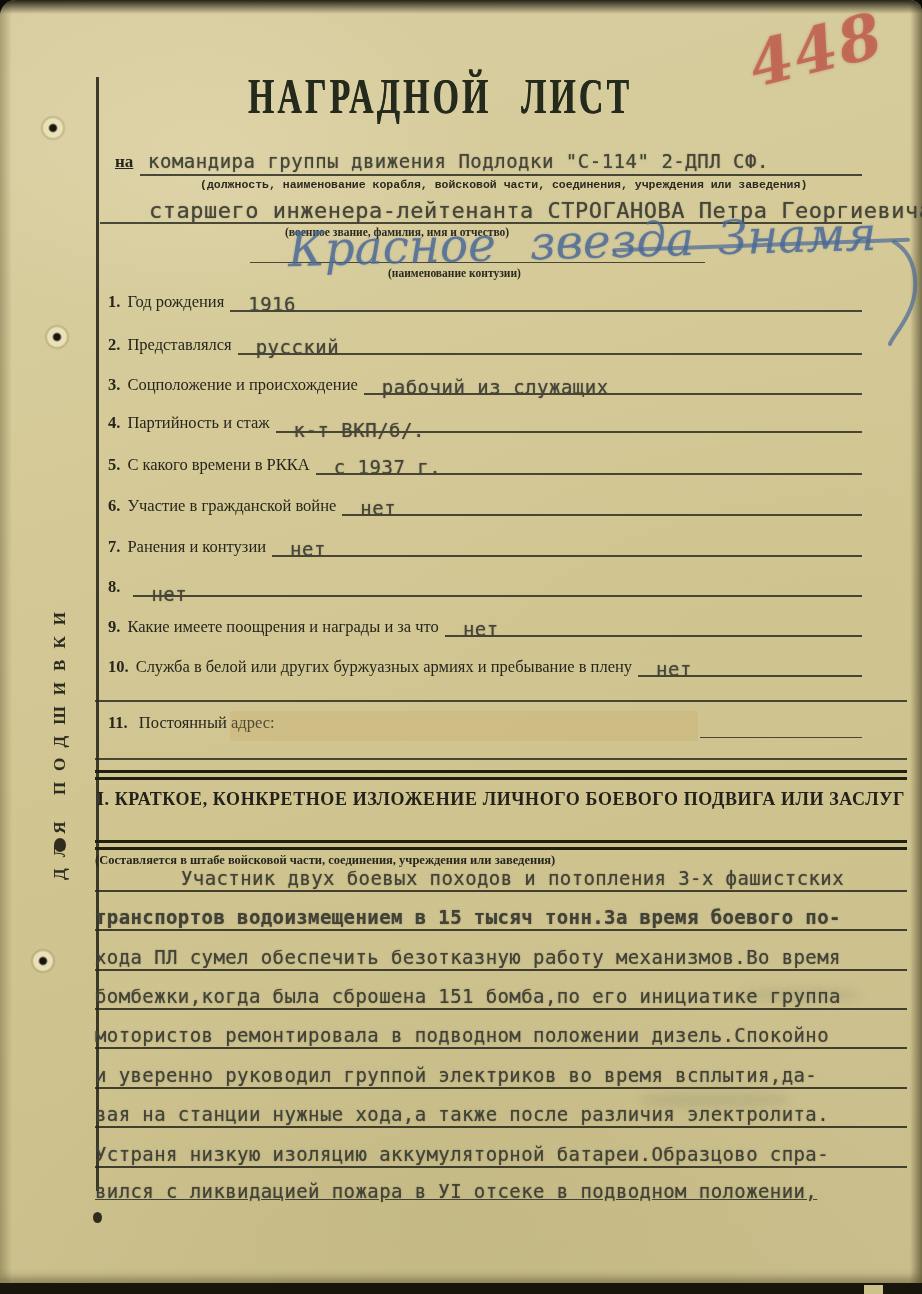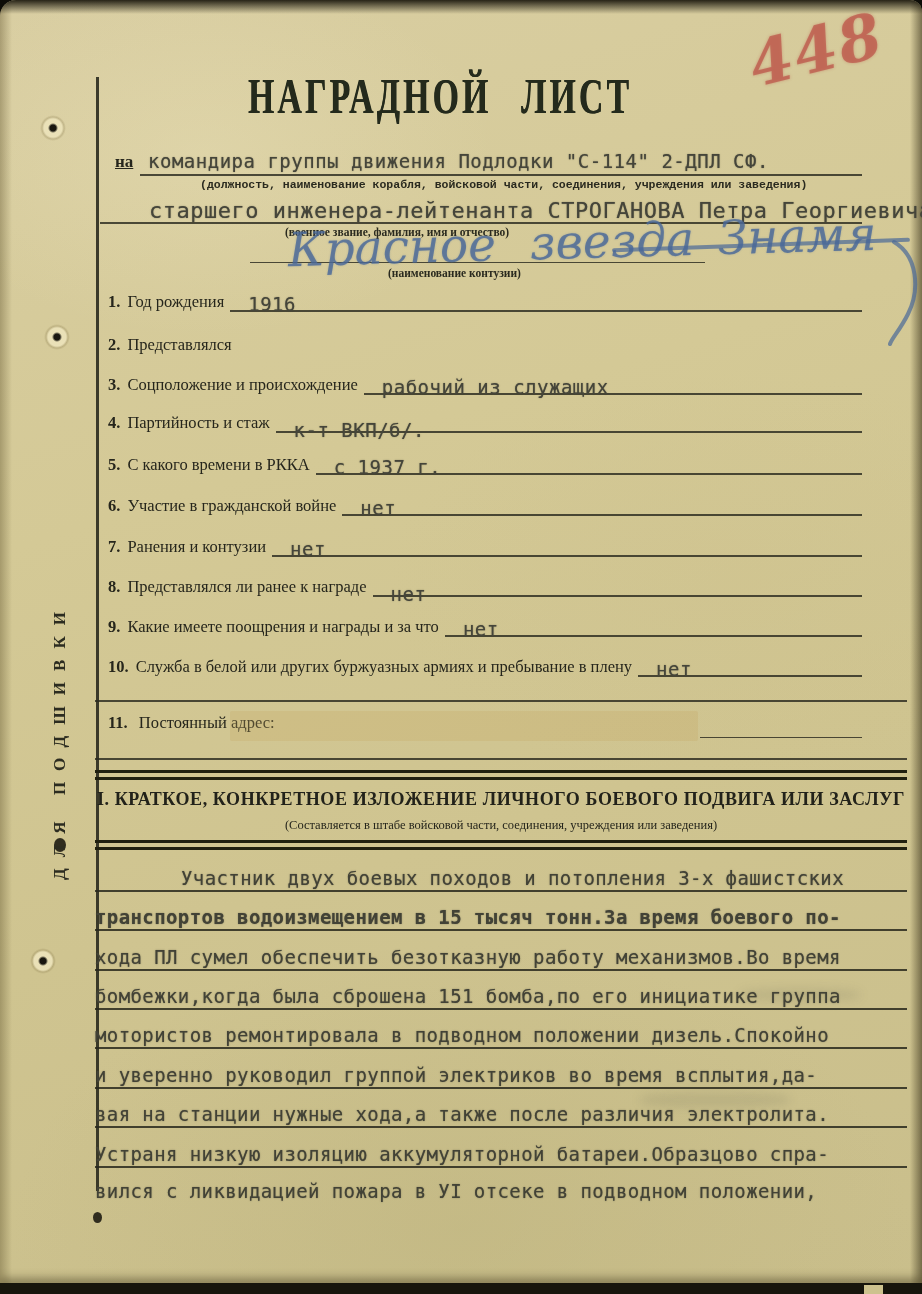--- a/index.html
+++ b/index.html
@@ -65,30 +65,30 @@
   .hand .gap2{margin-left:24px;}
   .strike-line{position:absolute;left:612px;top:243px;width:298px;height:4px;
     background:rgba(73,104,152,.70);transform:rotate(-2deg);border-radius:2px;}
   .flourish{position:absolute;left:888px;top:238px;}
 
   .redaction{position:absolute;left:230px;top:711px;width:468px;height:30px;
     background:rgba(198,168,100,.28);border-radius:2px;}
 
   .section-heading{position:absolute;top:789px;left:95px;width:812px;text-align:center;
     font-weight:bold;font-size:18px;letter-spacing:.6px;color:#22221a;transform:scaleY(1.08);white-space:nowrap;}
-  .section-caption{position:absolute;top:818px;left:95px;width:812px;text-align:center;
-    font-weight:normal;font-size:12.5px;color:#26261c;white-space:nowrap;}
+  .section-caption{position:absolute;top:853px;left:95px;width:812px;text-align:left;
+    font-weight:bold;font-size:12.5px;color:#26261c;white-space:nowrap;}
 
   .bodyline{position:absolute;left:95px;width:812px;height:40px;
     border-bottom:2px solid rgba(40,40,28,.85);
     font-family:"DejaVu Sans Mono","Liberation Mono",monospace;font-size:19px;color:#424236;
     text-shadow:0 0 1.3px rgba(66,66,52,.7);letter-spacing:.4px;white-space:nowrap;
     display:flex;align-items:flex-end;padding-bottom:1px;box-sizing:border-box;}
   .bodyline.first{text-indent:86px;}
-  .bodyline.last{border-bottom:none;}
+  .bodyline.last{border-bottom:none;text-decoration:underline;}
 </style>
 </head>
 <body>
 
 <div class="page">
 
   <div class="edge-left"></div>
   <div class="edge-right"></div>
   <div class="edge-top"></div>
   <div class="punch" style="left:40px;top:115px;"></div>
@@ -129,20 +129,23 @@
   <div class="field" style="top:285px;">
     <span class="fnum">1.</span>
     <span class="flabel">Год рождения</span>
     <span class="ffill">
         <span class="fvalue typed">1916</span>
       </span>
   </div>
   <div class="field" style="top:328px;">
     <span class="fnum">2.</span>
     <span class="flabel">Представлялся</span>
+    <span class="ffill">
+        <span class="fvalue typed">русский</span>
+      </span>
   </div>
   <div class="field" style="top:368px;">
     <span class="fnum">3.</span>
     <span class="flabel">Соцположение и происхождение</span>
     <span class="ffill">
         <span class="fvalue typed">рабочий из служащих</span>
       </span>
   </div>
   <div class="field" style="top:406px;">
     <span class="fnum">4.</span>
@@ -167,21 +170,20 @@
   </div>
   <div class="field" style="top:530px;">
     <span class="fnum">7.</span>
     <span class="flabel">Ранения и контузии</span>
     <span class="ffill">
         <span class="fvalue typed">нет</span>
       </span>
   </div>
   <div class="field" style="top:570px;">
     <span class="fnum">8.</span>
-    <span class="flabel">Представлялся ли ранее к награде</span>
     <span class="ffill">
         <span class="fvalue low typed">нет</span>
       </span>
   </div>
   <div class="field" style="top:610px;">
     <span class="fnum">9.</span>
     <span class="flabel">Какие имеете поощрения и награды и за что</span>
     <span class="ffill">
         <span class="fvalue typed">нет</span>
       </span>

